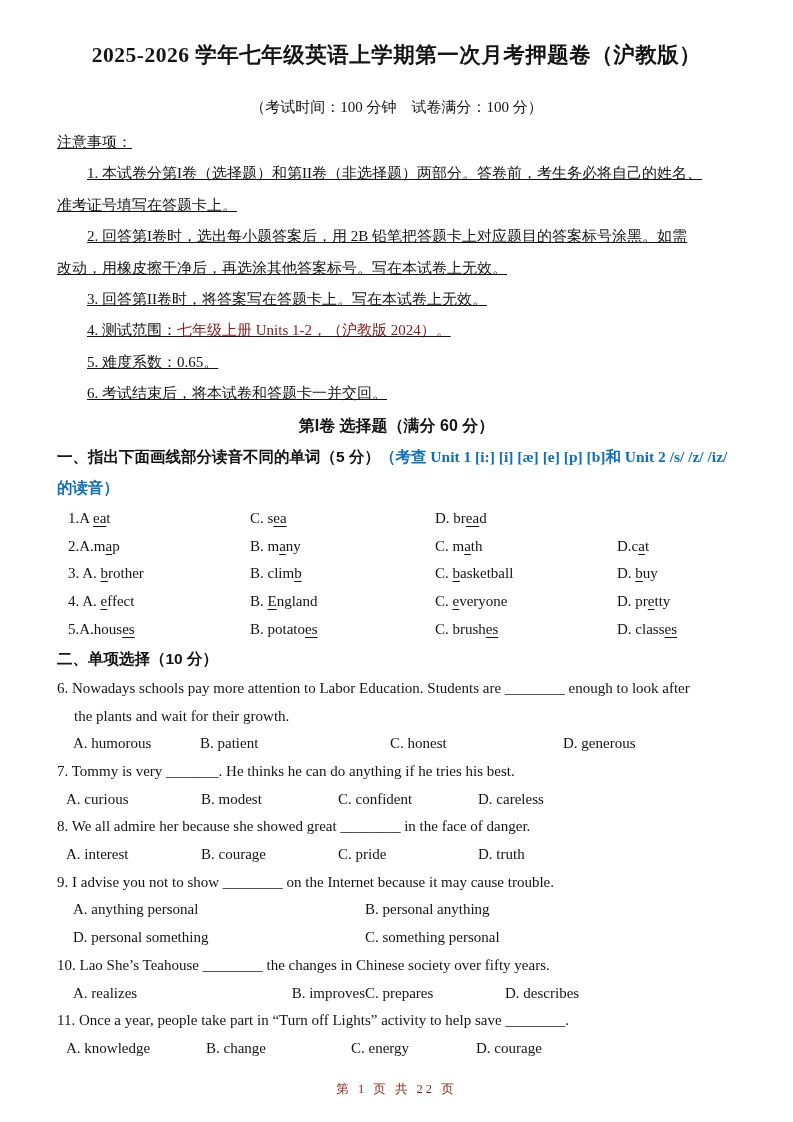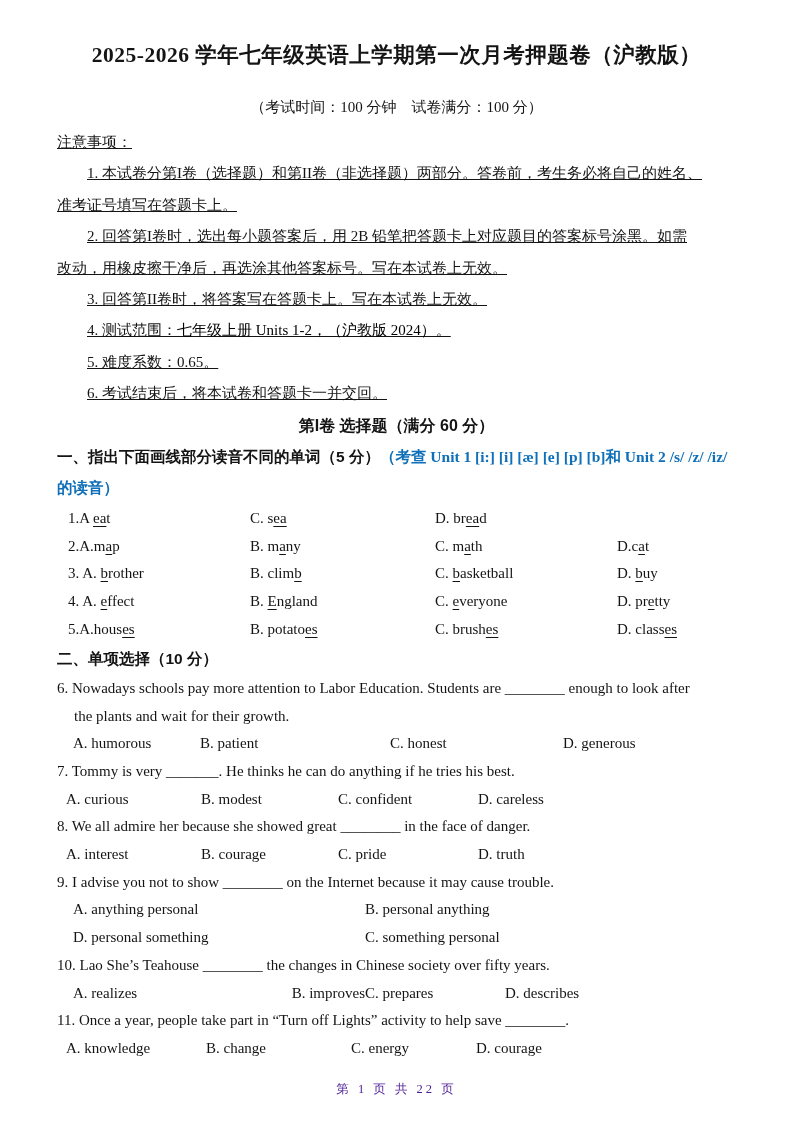--- a/index.html
+++ b/index.html
@@ -13,21 +13,21 @@
     overflow:hidden;
   }
   .doc{padding:38px 57px 0 57px;}
   .title{
     font-size:21.5px;font-weight:bold;text-align:center;
     margin:0 0 23px 0;line-height:34px;letter-spacing:.5px;
   }
   .subtitle{text-align:center;font-size:15px;line-height:24px;margin-bottom:8px;}
   .nline{line-height:31.4px;text-decoration:underline;}
   .ind{text-indent:2em;}
-  .red{color:#000000;}
+  .red{color:#7f1d1d;}
   .blue{color:#0f6fb8;font-weight:bold;}
   .part-heading{
     text-align:center;font-weight:bold;font-size:16px;line-height:31.4px;
     font-family:"Liberation Sans","DejaVu Sans","Liberation Serif",serif;
   }
   .sec-heading{
     font-weight:bold;font-size:15.5px;line-height:31.4px;
     font-family:"Liberation Sans","DejaVu Sans","Liberation Serif",serif;
   }
   .sec-heading .note{font-family:"Liberation Serif","DejaVu Serif",serif;}
@@ -52,21 +52,21 @@
   .opts.row4q10{padding-left:16px;}
   .opts.row4q10 > span:nth-child(1){width:152px;}
   .opts.row4q10 > span:nth-child(2){width:140px;text-align:right;}
   .opts.row4q10 > span:nth-child(3){width:140px;}
   .opts.row4q11 > span:nth-child(1){width:140px;}
   .opts.row4q11 > span:nth-child(2){width:145px;}
   .opts.row4q11 > span:nth-child(3){width:125px;}
   .opts.grid2{display:grid;grid-template-columns:292px 1fr;padding-left:16px;}
   .footer{
     position:absolute;left:0;right:0;bottom:24px;
-    text-align:center;font-size:12.5px;letter-spacing:3px;color:#4c1d95;
+    text-align:center;font-size:12.5px;letter-spacing:3px;color:#7f1d1d;
   }
 </style>
 </head>
 <body>
 
 <div class="page">
   <div class="doc">
 
     <h1 class="title">2025-2026 学年七年级英语上学期第一次月考押题卷（沪教版）</h1>
     <div class="subtitle">（考试时间：100 分钟　试卷满分：100 分）</div>

